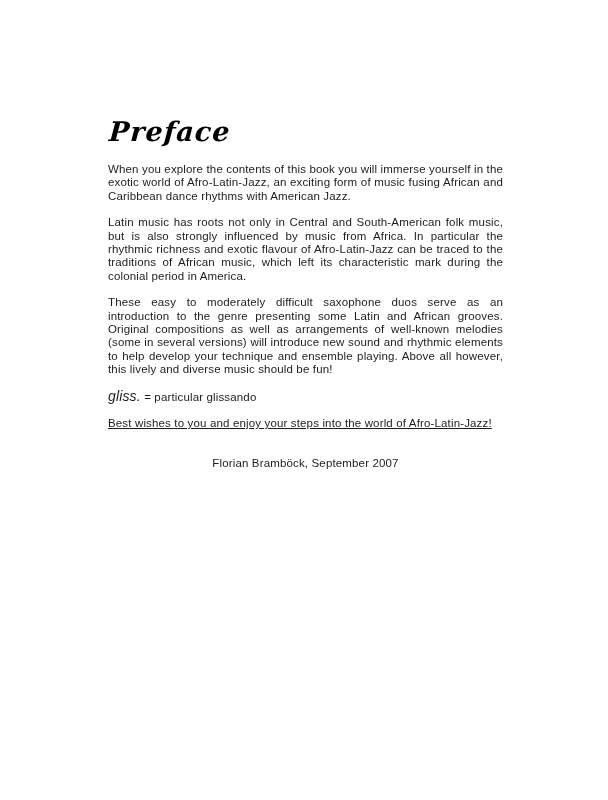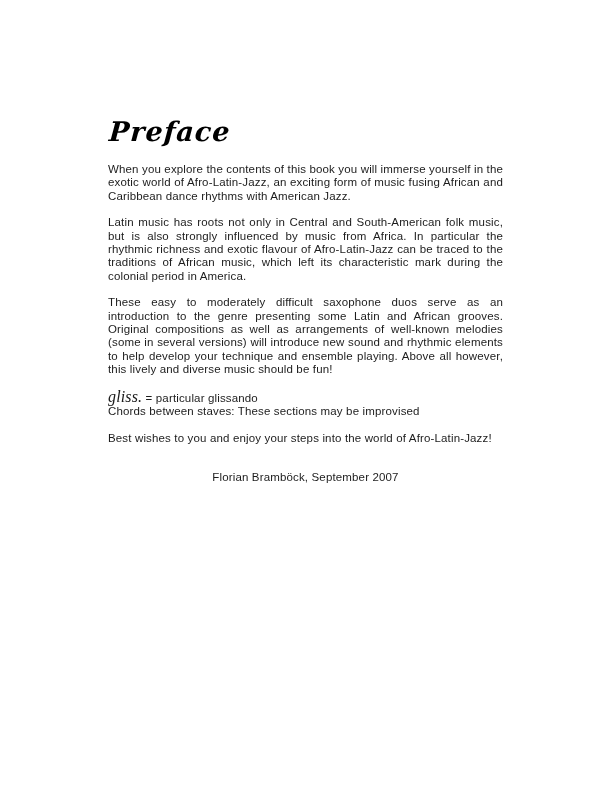--- a/index.html
+++ b/index.html
@@ -37,32 +37,33 @@
   p.body {
     font-size: 11.5px;
     line-height: 13.4px;
     letter-spacing: 0.15px;
     text-align: justify;
     margin: 0 0 13px 0;
   }
   p.body.no-gap {
     margin-bottom: 0;
     text-align: left;
+    text-decoration: underline;
   }
   .gliss-line {
     font-size: 11.5px;
     line-height: 13.4px;
     letter-spacing: 0.15px;
     margin: 0;
     text-align: left;
   }
   .gliss-term {
-    font-family: Liberation Serif, serif;
+    font-family: Liberation Sans, sans-serif;
     font-style: italic;
-    font-size: 16px;
+    font-size: 14px;
   }
   .notes-block {
     margin: 13px 0 13px 0;
   }
   .signature {
     font-size: 11.5px;
     letter-spacing: 0.15px;
     text-align: center;
     margin-top: 26px;
   }
@@ -79,21 +80,20 @@
 
     <p class="body">Latin music has roots not only in Central and South-American folk music, but is also strongly influenced by music from Africa. In particular the rhythmic richness and exotic flavour of Afro-Latin-Jazz can be traced to the traditions of African music, which left its characteristic mark during the colonial period in America.</p>
 
     <p class="body">These easy to moderately difficult saxophone duos serve as an introduction to the genre presenting some Latin and African grooves. Original compositions as well as arrangements of well-known melodies (some in several versions) will introduce new sound and rhythmic elements to help develop your technique and ensemble playing.  Above all however, this lively and diverse music should be fun!</p>
 
     <div class="notes-block">
       <p class="gliss-line">
         <span class="gliss-term">gliss.</span>
         <span>= particular glissando</span>
       </p>
-      <p class="gliss-line">Chords between staves: These sections may be improvised</p>
     </div>
 
     <p class="body no-gap">Best wishes to you and enjoy your steps into the world of Afro-Latin-Jazz!</p>
 
     <div class="signature">Florian Bramböck, September 2007</div>
 
   </div>
 </div>
 
 </body></html>

